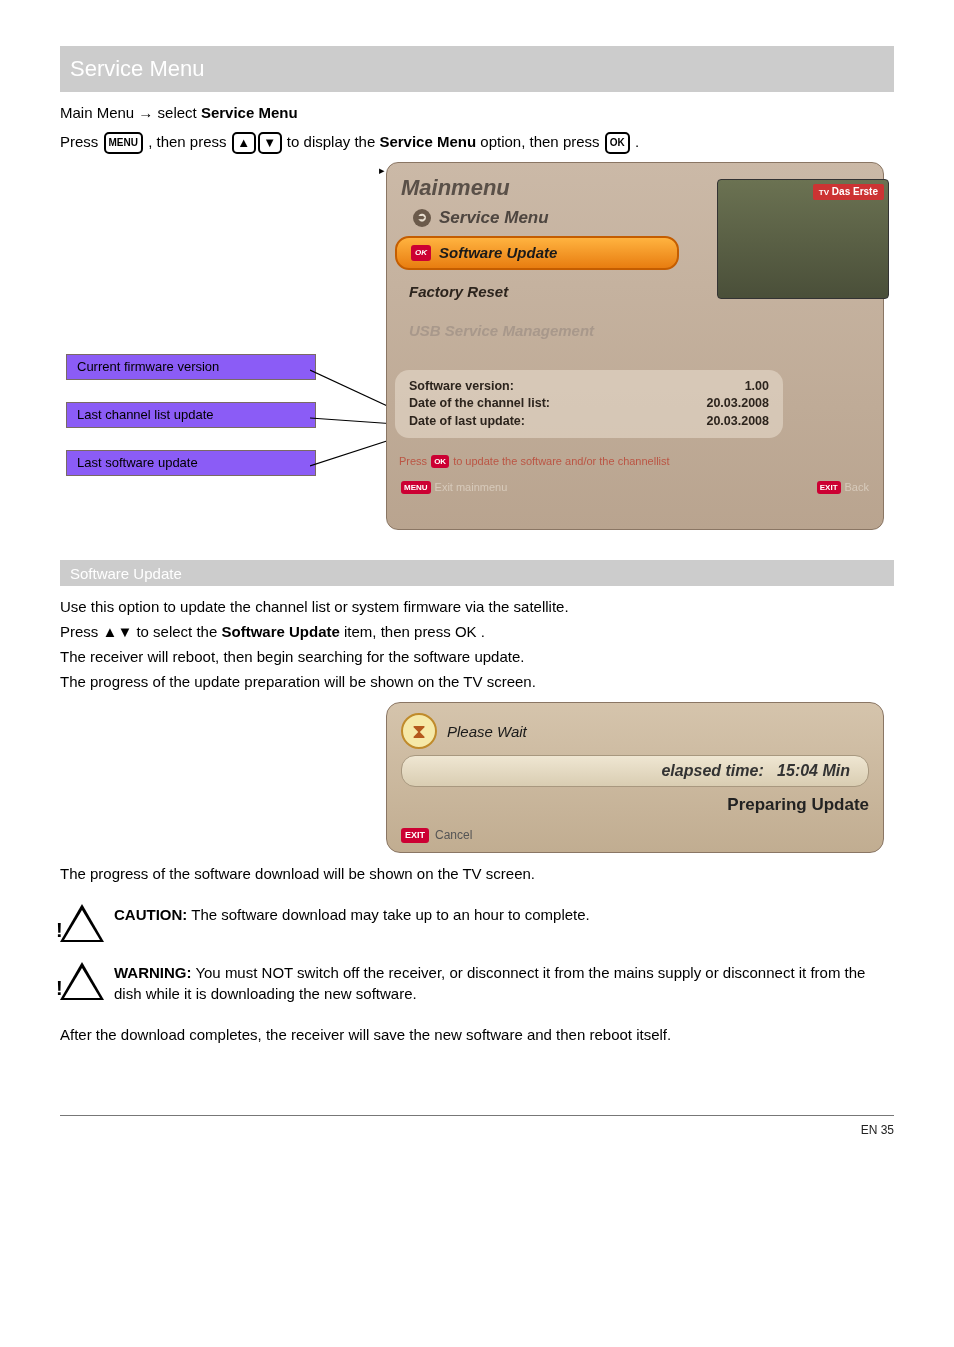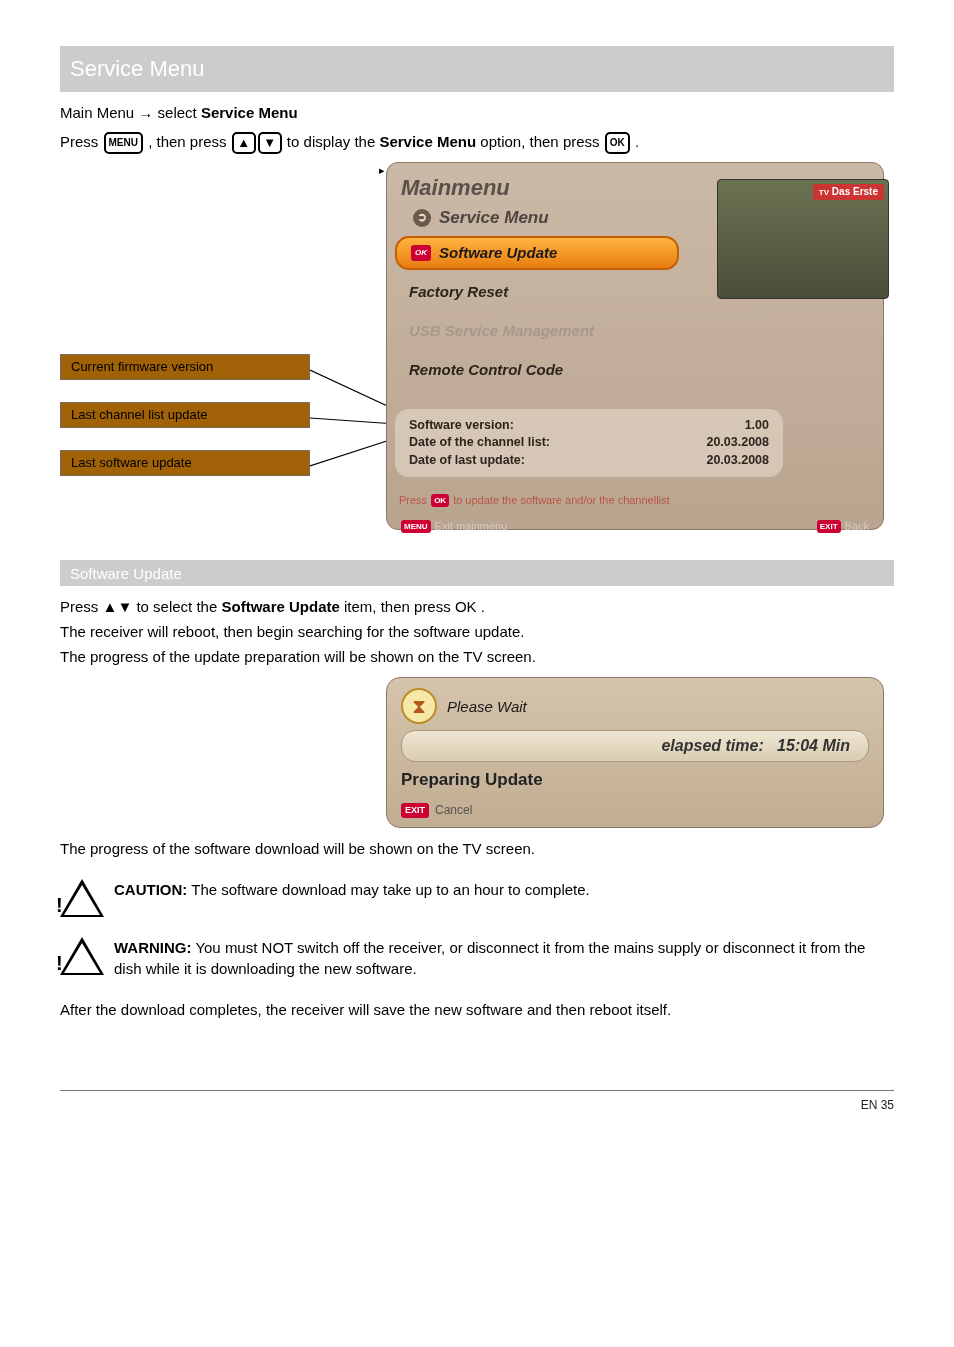--- a/index.html
+++ b/index.html
@@ -55,24 +55,24 @@
     background: #fff;
   }
   .instr .key.arrow { font-size: 13px; }
   .row-screenshot1 {
     position: relative;
     height: 380px;
     margin-top: 8px;
   }
   .label-box {
     position: absolute;
-    left: 0;
+    left: 6px;
     width: 250px;
     height: 26px;
-    background: #a16207;
+    background: #8b5cf6;
     border: 1px solid #7a6a64;
     display: flex;
     align-items: center;
     padding-left: 10px;
     font-size: 13px;
   }
   .label-box.l1 { top: 192px; }
   .label-box.l2 { top: 240px; }
   .label-box.l3 { top: 288px; }
   .main-screenshot {
@@ -178,21 +178,21 @@
   .pw-title { font-style:italic; font-weight:normal; font-size:15px; color:#1a1a1a; }
   .pw-bar {
     background: linear-gradient(#efe6d2, #d9cdb2);
     border-radius: 14px;
     border:1px solid #a8987f;
     padding: 4px 18px;
     text-align:right;
     font-weight:bold; font-style:italic; color:#333; font-size:16px;
     margin-bottom:4px;
   }
-  .pw-status { text-align:left; font-weight:bold; font-size:17px; color:#222; margin:6px 0 10px;}
+  .pw-status { text-align:right; font-weight:bold; font-size:17px; color:#222; margin:6px 0 10px;}
   .pw-footer { display:flex; align-items:center; gap:6px; font-size:12px; color:#555;}
   .pw-footer .btn { background:#c03; color:#fff; font-size:9px; font-weight:bold; padding:1px 4px; border-radius:3px;}
 
   .plain-para { font-size:15px; margin: 10px 0; }
   .warning-row { display:flex; gap:10px; align-items:flex-start; margin: 20px 0; }
   .warn-icon {
     width:0; height:0;
     border-left: 22px solid transparent;
     border-right: 22px solid transparent;
     border-bottom: 38px solid #000;
@@ -282,23 +282,20 @@
 
       <div class="ms-item selected">
         <span class="ok-chip">OK</span>
         <span>Software Update</span>
       </div>
       <div class="ms-item normal">
         <span>Factory Reset</span>
       </div>
       <div class="ms-item disabled">
         <span>USB Service Management</span>
-      </div>
-      <div class="ms-item normal">
-        <span>Remote Control Code</span>
       </div>
 
       <div class="ms-info">
         <span class="arrow-marker" style="left:-8px; top:0;">▸</span>
         <div class="ms-info-row">
           <span class="lbl">Software version:</span>
           <span style="font-weight:bold;">1.00</span>
         </div>
         <div class="ms-info-row">
           <span class="lbl">Date of the channel list:</span>
@@ -327,20 +324,21 @@
         </span>
       </div>
     </div>
   </div>
 
   <div class="subsection-bar">
     <span>Software Update</span>
   </div>
 
   <div class="sw-update-body">
+    <p>Use this option to update the channel list or system firmware via the satellite.</p>
     <p>
       <span>Press </span>
       <span class="key arrow">▲</span><span class="key arrow">▼</span>
       <span> to select the </span>
       <b>Software Update</b>
       <span> item, then press </span>
       <span class="key">OK</span>
       <span>.</span>
     </p>
     <p>The receiver will reboot, then begin searching for the software update.</p>

